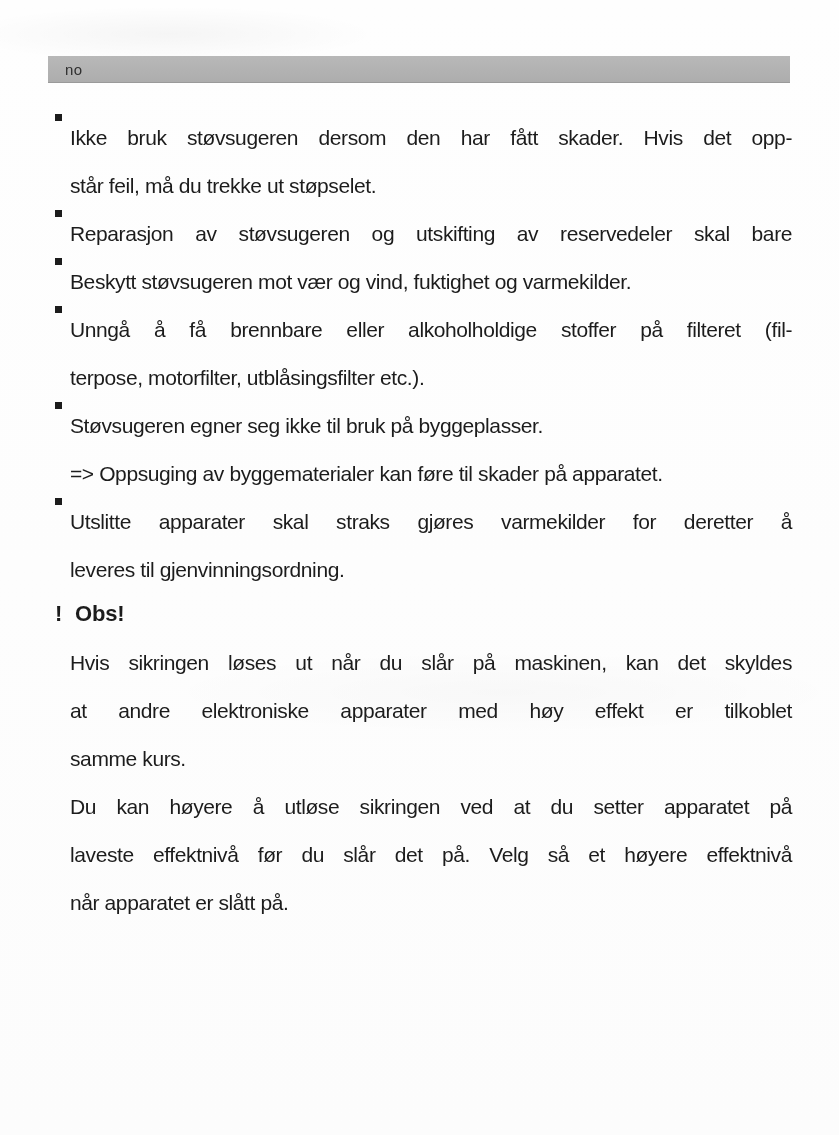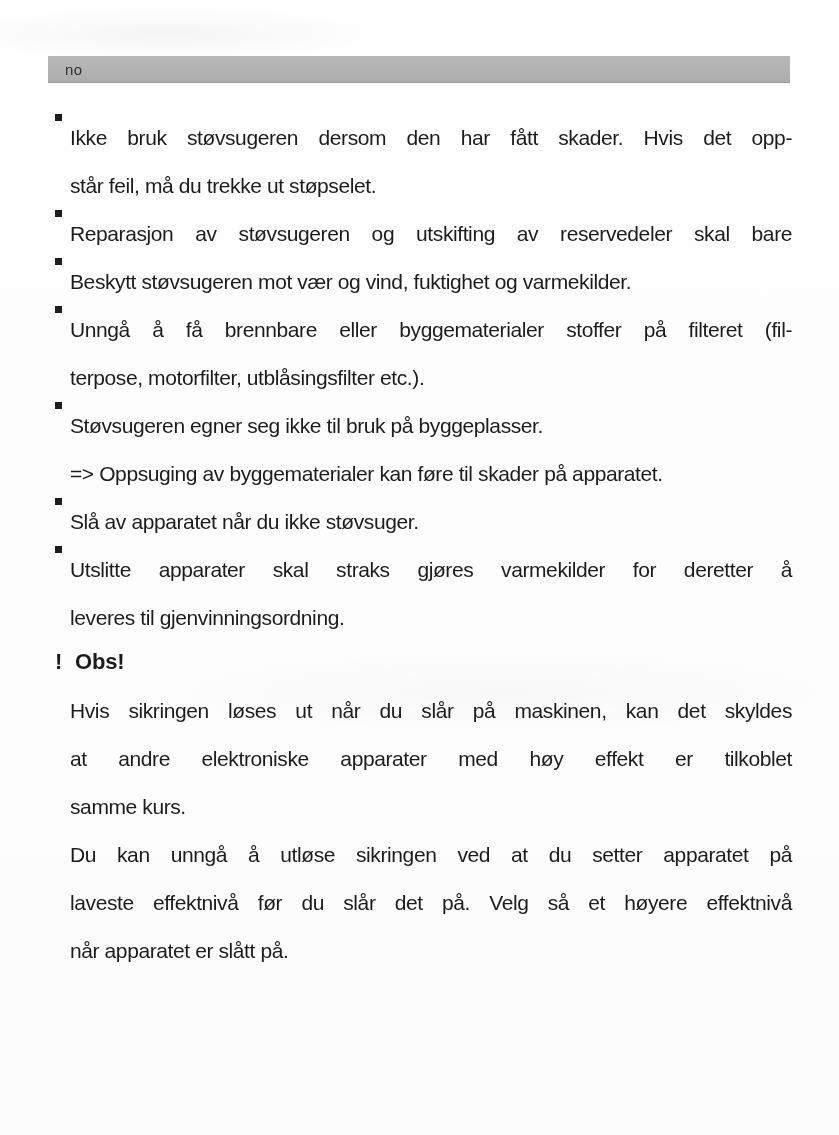--- a/index.html
+++ b/index.html
@@ -105,59 +105,53 @@
     <div class="bullet-item">
       <span class="bullet-marker"></span>
       <div class="lines">
         <div class="line">Beskytt støvsugeren mot vær og vind, fuktighet og varmekilder.</div>
       </div>
     </div>
 
     <div class="bullet-item">
       <span class="bullet-marker"></span>
       <div class="lines">
-        <div class="line fill">Unngå å få brennbare eller byggematerialer stoffer på filteret (fil-</div>
+        <div class="line fill">Unngå å få brennbare eller alkoholholdige stoffer på filteret (fil-</div>
         <div class="line">terpose, motorfilter, utblåsingsfilter etc.).</div>
       </div>
     </div>
 
     <div class="bullet-item">
       <span class="bullet-marker"></span>
       <div class="lines">
         <div class="line">Støvsugeren egner seg ikke til bruk på byggeplasser.</div>
         <div class="line">=&gt; Oppsuging av byggematerialer kan føre til skader på apparatet.</div>
       </div>
     </div>
 
-    <div class="bullet-item">
-      <span class="bullet-marker"></span>
-      <div class="lines">
-        <div class="line">Slå av apparatet når du ikke støvsuger.</div>
-      </div>
-    </div>
 
     <div class="bullet-item">
       <span class="bullet-marker"></span>
       <div class="lines">
         <div class="line fill">Utslitte apparater skal straks gjøres varmekilder for deretter å</div>
         <div class="line">leveres til gjenvinningsordning.</div>
       </div>
     </div>
 
     <div class="obs">
       <div class="obs-heading">
         <span class="obs-mark">!</span>
         <span class="obs-title">Obs!</span>
       </div>
       <div class="obs-para">
         <div class="line fill">Hvis sikringen løses ut når du slår på maskinen, kan det skyldes</div>
         <div class="line fill">at andre elektroniske apparater med høy effekt er tilkoblet</div>
         <div class="line">samme kurs.</div>
       </div>
       <div class="obs-para">
-        <div class="line fill">Du kan unngå å utløse sikringen ved at du setter apparatet på</div>
+        <div class="line fill">Du kan høyere å utløse sikringen ved at du setter apparatet på</div>
         <div class="line fill">laveste effektnivå før du slår det på. Velg så et høyere effektnivå</div>
         <div class="line">når apparatet er slått på.</div>
       </div>
     </div>
 
   </div>
 </div>
 
 </body></html>

